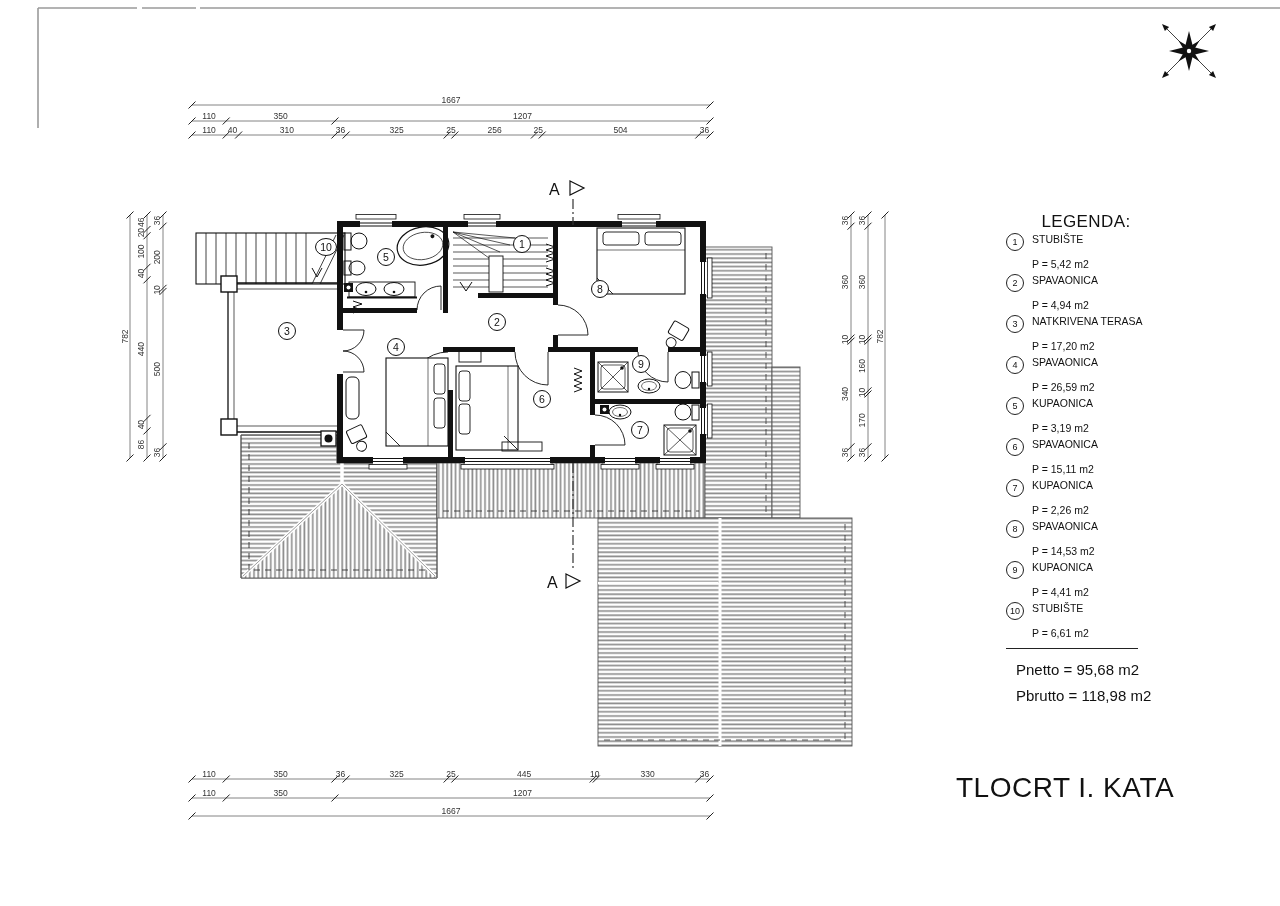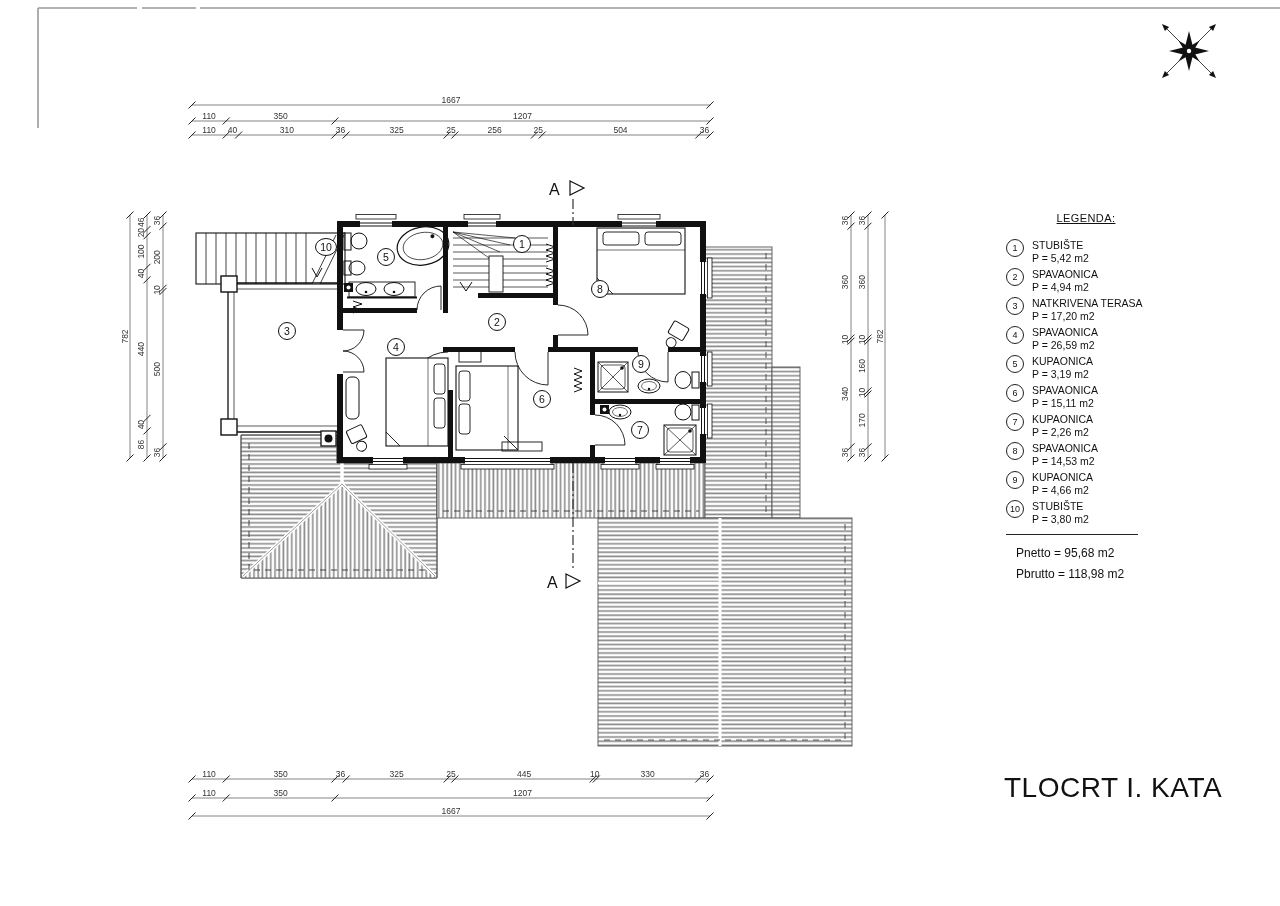--- a/index.html
+++ b/index.html
@@ -1,30 +1,30 @@
 <!DOCTYPE html>
 <html><head>
 <meta charset="utf-8">
 <style>
   html,body{margin:0;padding:0;background:#fff;}
   .page{position:relative;width:1280px;height:906px;background:#fff;overflow:hidden;
         font-family:"Liberation Sans",sans-serif;color:#111;}
   #drawing{position:absolute;left:0;top:0;}
   #legend{position:absolute;left:1006px;top:212px;width:160px;}
-  .lg-title{text-align:center;font-size:11px;letter-spacing:.4px;margin-bottom:15px;text-decoration:underline;}
+  .lg-title{text-align:center;font-size:17px;letter-spacing:.4px;margin-bottom:1px;}
   .lg-items{}
   .li{display:grid;grid-template-columns:21px 1fr;column-gap:5px;margin-bottom:4px;
       font-size:10.5px;line-height:12px;}
   .lc{width:16px;height:16px;border:1px solid #222;border-radius:50%;font-size:9px;
       display:flex;align-items:center;justify-content:center;grid-row:1/3;background:#fff;}
   .ln{align-self:center;}
-  .la{grid-column:2;margin-top:1px;}
+  .la{grid-column:2;margin-top:13px;}
   .lg-sep{border-top:1.2px solid #222;width:132px;margin:9px 0 8px 0;}
-  .lg-totals{font-size:12px;line-height:1.75;padding-left:10px;white-space:nowrap;}
-  #title{position:absolute;left:1004px;top:772px;font-size:28px;letter-spacing:.5px;color:#111;}
+  .lg-totals{font-size:15px;line-height:1.75;padding-left:10px;white-space:nowrap;}
+  #title{position:absolute;left:956px;top:772px;font-size:28px;letter-spacing:.5px;color:#111;}
 </style>
 </head>
 <body>
 
 <div class="page">
 
 <svg id="drawing" width="1280" height="906" viewBox="0 0 1280 906">
   <defs>
     <pattern id="hH" patternUnits="userSpaceOnUse" width="6" height="4.2">
       <rect width="6" height="4.2" fill="#fff"></rect>
@@ -605,26 +605,26 @@
           <span class="la">P = 2,26 m2</span>
         </div>
         <div class="li">
           <span class="lc">8</span>
           <span class="ln">SPAVAONICA</span>
           <span class="la">P = 14,53 m2</span>
         </div>
         <div class="li">
           <span class="lc">9</span>
           <span class="ln">KUPAONICA</span>
-          <span class="la">P = 4,66 m2</span>
+          <span class="la">P = 4,41 m2</span>
         </div>
         <div class="li">
           <span class="lc">10</span>
           <span class="ln">STUBIŠTE</span>
-          <span class="la">P = 3,80 m2</span>
+          <span class="la">P = 6,61 m2</span>
         </div>
       </div>
   <div class="lg-sep"></div>
   <div class="lg-totals">
     <div>Pnetto = 95,68 m2</div>
     <div>Pbrutto = 118,98 m2</div>
   </div>
 </div>
 
 <div id="title">TLOCRT I. KATA</div>

